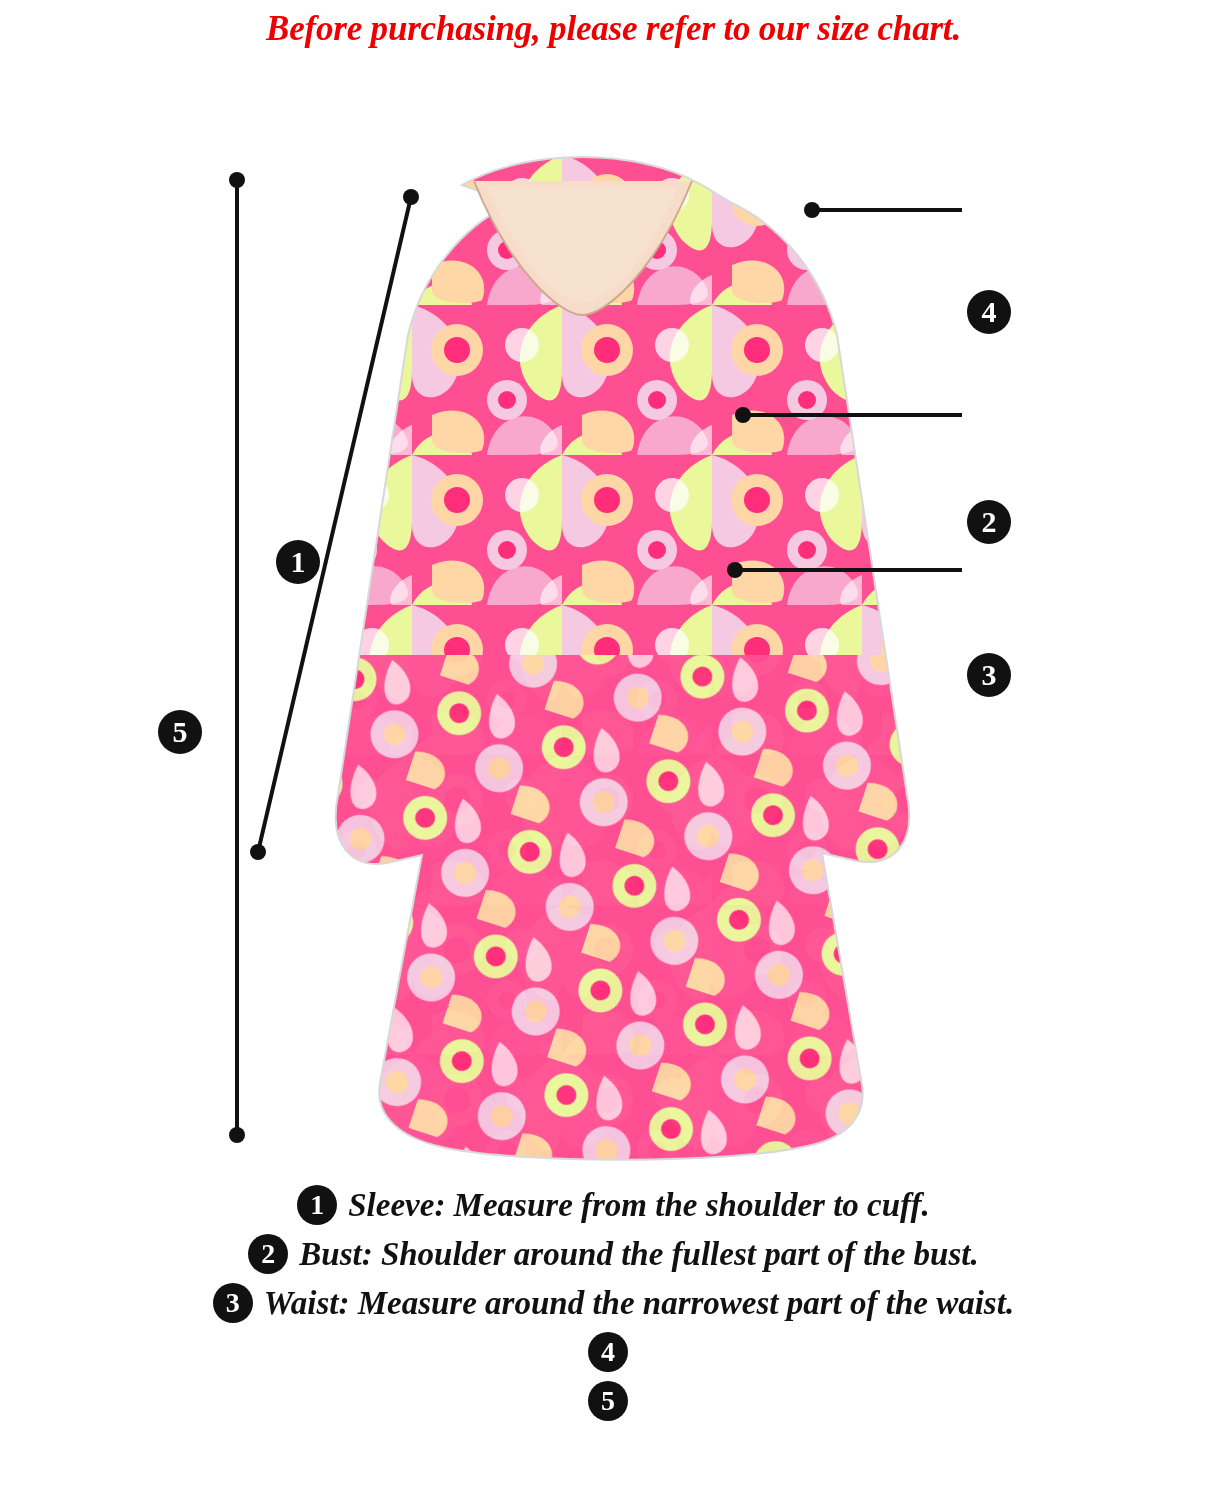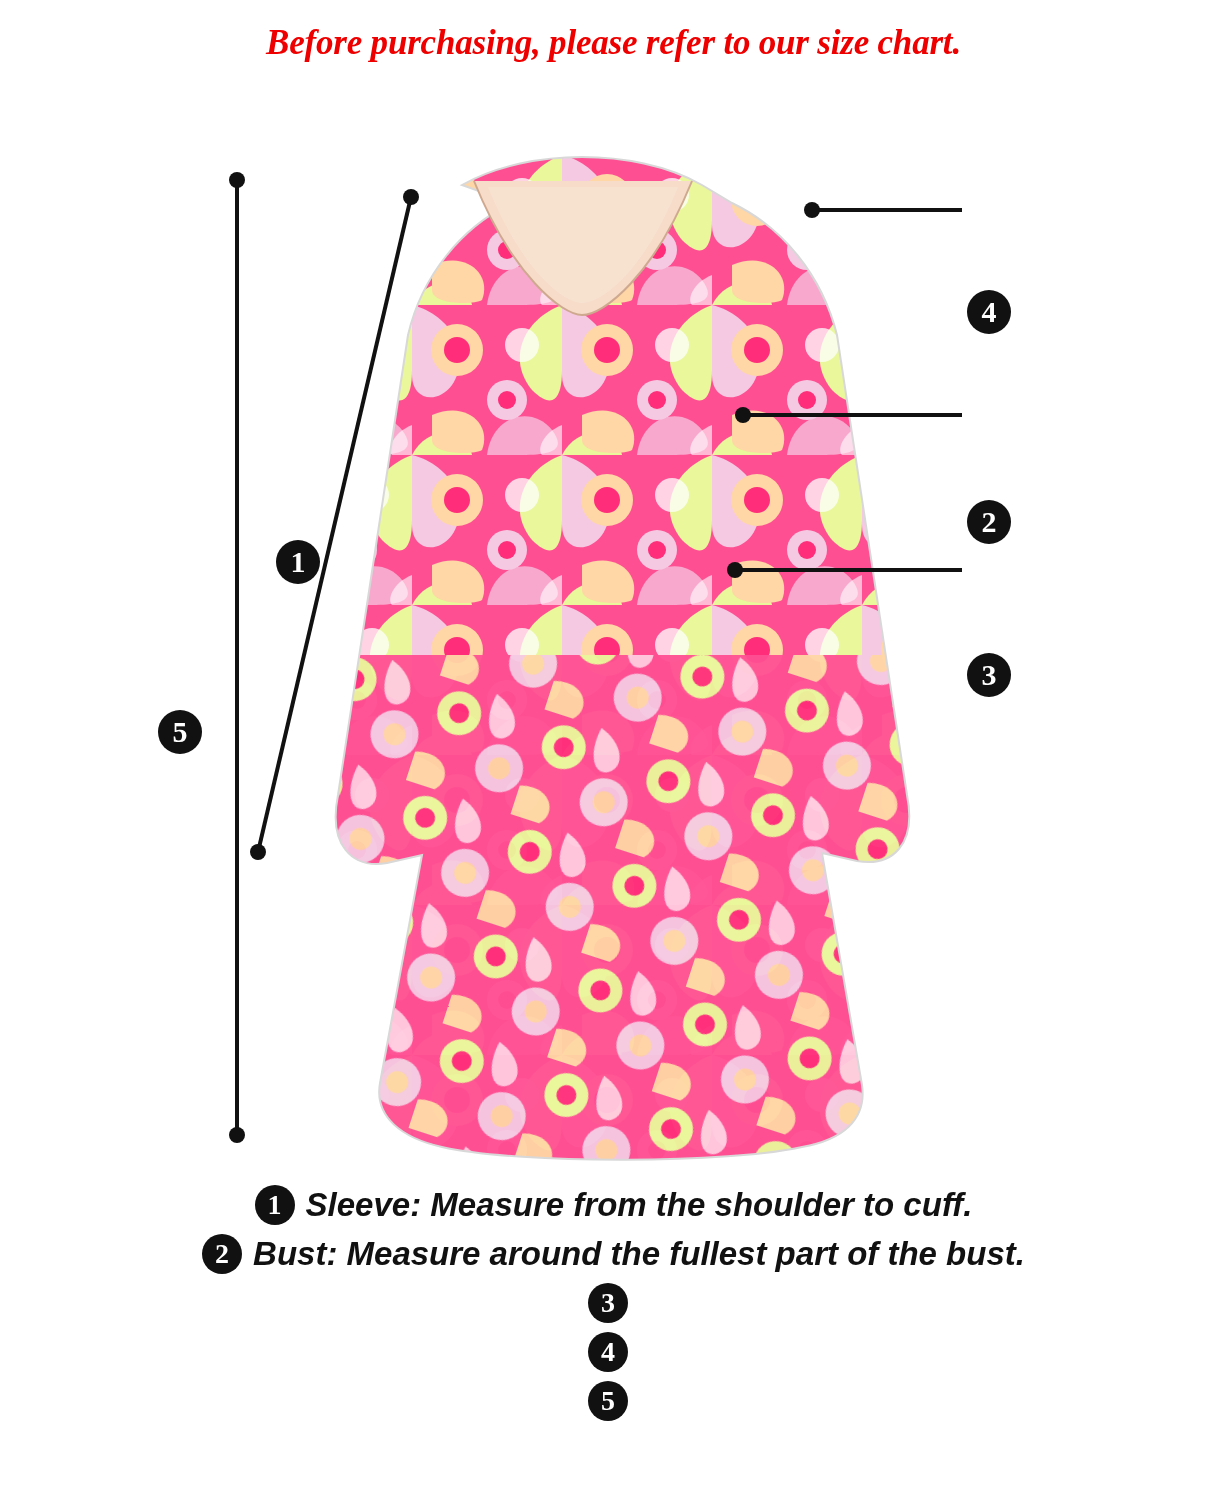--- a/index.html
+++ b/index.html
@@ -15,21 +15,21 @@
     font-family: "Liberation Sans", sans-serif;
   }
 
   
   .header {
     position: absolute;
     top: 0;
     left: 0;
     width: 1227px;
     text-align: center;
-    padding-top: 20px;
+    padding-top: 6px;
   }
   .header-line {
     color: #ee0000;
     font-family: "Liberation Serif", serif;
     font-weight: bold;
     font-style: italic;
     font-size: 35px;
     line-height: 46px;
     letter-spacing: -0.2px;
     white-space: nowrap;
@@ -109,21 +109,21 @@
     background: #111111;
     color: #ffffff;
     font-family: "Liberation Serif", serif;
     font-weight: bold;
     font-size: 28px;
     line-height: 40px;
     text-align: center;
     margin-right: 11px;
   }
   .legend-text {
-    font-family: Liberation Sans, sans-serif;
+    font-family: Liberation Serif, serif;
     font-style: italic;
     font-weight: bold;
     font-size: 33px;
     color: #111111;
     white-space: nowrap;
   }
 </style>
 </head>
 <body>
 
@@ -236,24 +236,25 @@
   <div class="badge badge-5">5</div>
 </div>
 
 <div class="legend">
   <div class="legend-row">
     <div class="legend-badge">1</div>
     <div class="legend-text">Sleeve: Measure from the shoulder to cuff.</div>
   </div>
   <div class="legend-row">
     <div class="legend-badge">2</div>
-    <div class="legend-text">Bust: Measure around the fullest part of the bust.</div>
+    <div class="legend-text">Bust: Shoulder around the fullest part of the bust.</div>
   </div>
   <div class="legend-row">
     <div class="legend-badge">3</div>
+    <div class="legend-text">Waist: Measure around the narrowest part of the waist.</div>
   </div>
   <div class="legend-row">
     <div class="legend-badge">4</div>
   </div>
   <div class="legend-row">
     <div class="legend-badge">5</div>
   </div>
 </div>
 
 </body></html>

